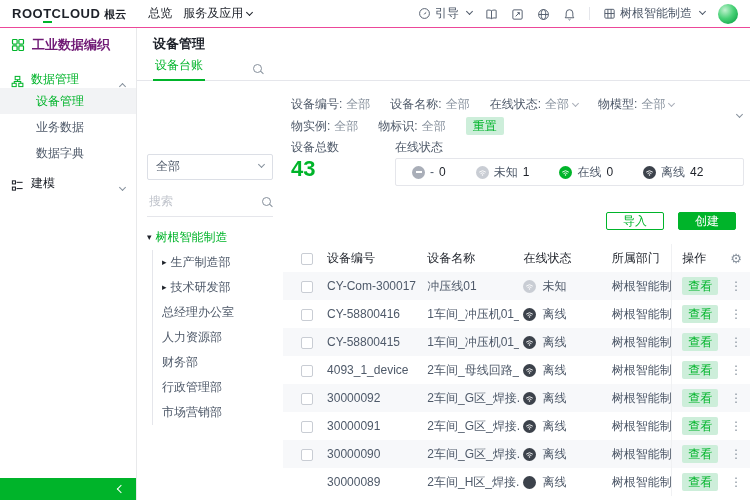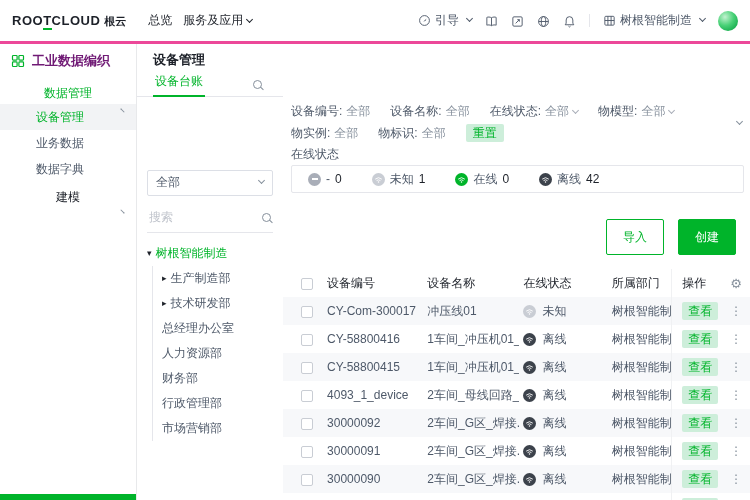--- a/index.html
+++ b/index.html
@@ -18,42 +18,42 @@
   .chev.left { transform:rotate(135deg); border-width:1.5px; width:6px; height:6px; top:0; }
   .search-icon { position:relative; display:inline-block; width:9px; height:9px;
     border:1px solid #86909c; border-radius:50%; }
   .search-icon::after { content:""; position:absolute; width:4px; height:1px;
     background:#86909c; transform:rotate(45deg); right:-3px; bottom:-1px; }
   .checkbox { display:inline-block; width:12px; height:12px; border:1px solid #c9cdd4;
     border-radius:2px; background:#fff; vertical-align:middle; cursor:pointer; }
   svg.ic { vertical-align:middle; }
 
   
-  .topbar { height:44px; display:flex; align-items:center; padding:0 12px;
-    border-bottom:3px solid #ec4899; background:#fff; }
+  .topbar { height:28px; display:flex; align-items:center; padding:0 12px;
+    border-bottom:1px solid #ec4899; background:#fff; }
   .logo { display:flex; align-items:baseline; gap:4px; cursor:pointer; }
   .logo-en { font-weight:bold; font-size:13px; letter-spacing:.5px; color:#1d2129; }
   .logo-t { border-bottom:2px solid #00b42a; }
   .logo-cn { font-weight:bold; font-size:11px; color:#1d2129; }
   .topnav { display:flex; gap:11px; margin-left:22px; color:#1d2129; }
   .topnav-item { cursor:pointer; }
   .topbar-right { margin-left:auto; display:flex; align-items:center; gap:13px; color:#4e5969; }
   .top-group { display:flex; align-items:center; gap:4px; cursor:pointer; }
   .vdiv { width:1px; height:13px; background:#e5e6eb; }
   .avatar { width:20px; height:20px; border-radius:50%;
     background:radial-gradient(circle at 35% 30%, #c2f2d0, #49d177 45%, #0aa344 90%); }
 
   
   .app-body { display:flex; height:472px; }
   .sidebar { width:137px; flex-shrink:0; background:#fff; border-right:1px solid #e8e9eb;
     position:relative; }
   .module-header { display:flex; align-items:center; gap:7px; padding:8px 11px;
     font-weight:bold; font-size:13px; color:#701a75; }
-  .menu-group { display:flex; align-items:center; gap:7px; height:26px; padding:0 11px;
-    color:#1d2129; cursor:pointer;flex-direction:column; }
+  .menu-group { display:flex; align-items:flex-end; gap:7px; height:26px; padding:0 11px;
+    color:#1d2129; cursor:pointer; }
   .menu-group.green { color:#00b42a; }
   .menu-group .chev { margin-left:auto; color:#86909c; }
   .menu-sub { height:26px; line-height:26px; padding-left:36px; color:#4e5969; cursor:pointer; }
   .menu-sub.active { background:#f2f3f5; color:#00b42a; }
   .collapse-bar { position:absolute; left:0; bottom:0; width:100%; height:22px;
     background:#00b42a; color:#fff; display:flex; align-items:center;
     justify-content:flex-end; padding-right:12px; cursor:pointer; }
 
   .content { flex:1; display:flex; flex-direction:column; min-width:0; }
   .page-header { padding:7px 16px 2px; }
@@ -97,21 +97,21 @@
   .online-block { flex:1; }
   .legend-box { height:28px; border:1px solid #e5e6eb; border-radius:2px; margin-top:2px;
     display:flex; align-items:center; gap:30px; padding:0 16px; }
   .legend-item { display:inline-flex; align-items:center; gap:5px; }
   .legend-count { color:#1d2129; }
   .status-dot { display:inline-flex; width:13px; height:13px; border-radius:50%;
     align-items:center; justify-content:center; vertical-align:middle; flex-shrink:0; }
   .minus-bar { width:6px; height:1.5px; background:#fff; }
 
   .btn-row { display:flex; justify-content:flex-end; gap:14px; margin:26px 14px 14px 0; }
-  .btn { font-size:12px; height:36px; padding:0 16px; border-radius:2px; cursor:pointer;
+  .btn { font-size:12px; height:18px; padding:0 16px; border-radius:2px; cursor:pointer;
     font-family:inherit; }
   .btn.outline { background:#fff; border:1px solid #00b42a; color:#00b42a; }
   .btn.solid { background:#00b42a; border:1px solid #00b42a; color:#fff; }
 
   table.device-table { width:100%; border-collapse:collapse; table-layout:fixed; font-size:12px; }
   .device-table th { font-weight:normal; color:#1d2129; text-align:left; height:28px; padding:0 4px; }
   .device-table td { height:28px; padding:0 4px; color:#4e5969; white-space:nowrap; overflow:hidden; }
   .device-table tbody tr:nth-child(odd) { background:#f7f8fa; }
   .col-check { padding-left:18px !important; width:40px; }
   .col-dept { overflow:hidden; }
@@ -282,20 +282,24 @@
               <span class="filter-item"><span class="f-label">在线状态:</span><span class="f-value">全部</span><span class="chev"></span></span>
               <span class="filter-item"><span class="f-label">物模型:</span><span class="f-value">全部</span><span class="chev"></span></span>
             </div>
           <div class="filter-row" id="filter-row2">
               <span class="filter-item"><span class="f-label">物实例:</span><span class="f-value">全部</span></span>
               <span class="filter-item"><span class="f-label">物标识:</span><span class="f-value">全部</span></span>
               <span class="reset-chip">重置</span>
             </div>
 
           <div class="stats-row">
+            <div class="total-block">
+              <div class="stat-label">设备总数</div>
+              <div class="total-num">43</div>
+            </div>
             <div class="online-block">
               <div class="stat-label">在线状态</div>
               <div class="legend-box" id="legend-box">
                   <span class="legend-item">
                     <span class="status-dot" style="background: rgb(169, 174, 184);">
                       <span class="minus-bar"></span>
                     </span>
                     <span class="legend-label">-</span>
                     <span class="legend-count">0</span>
                   </span>

